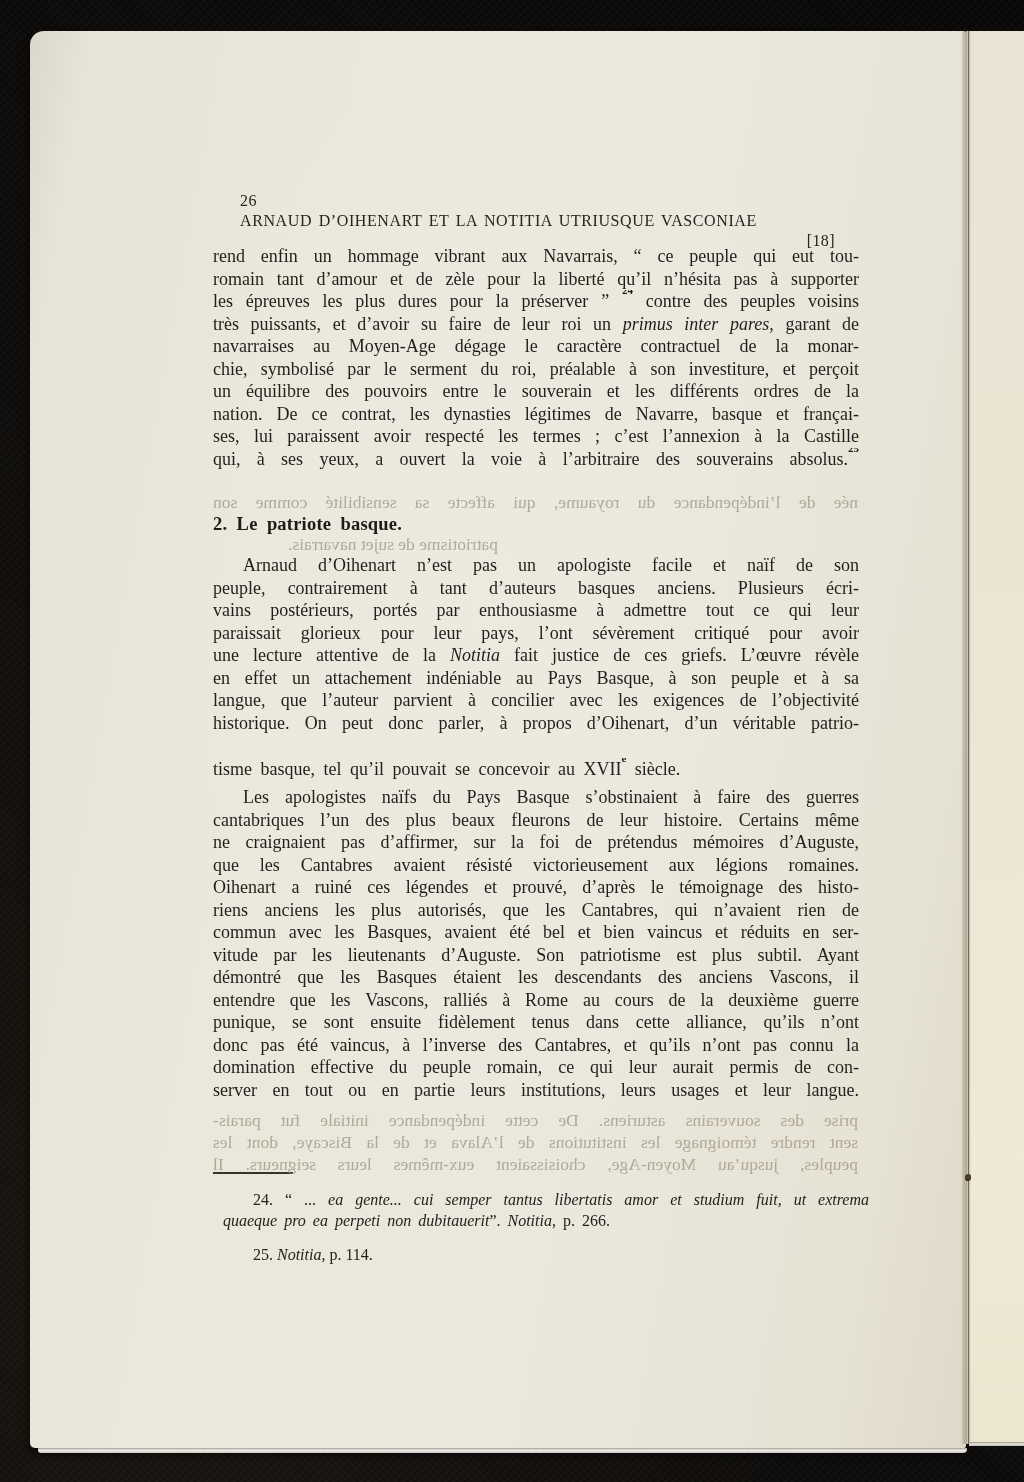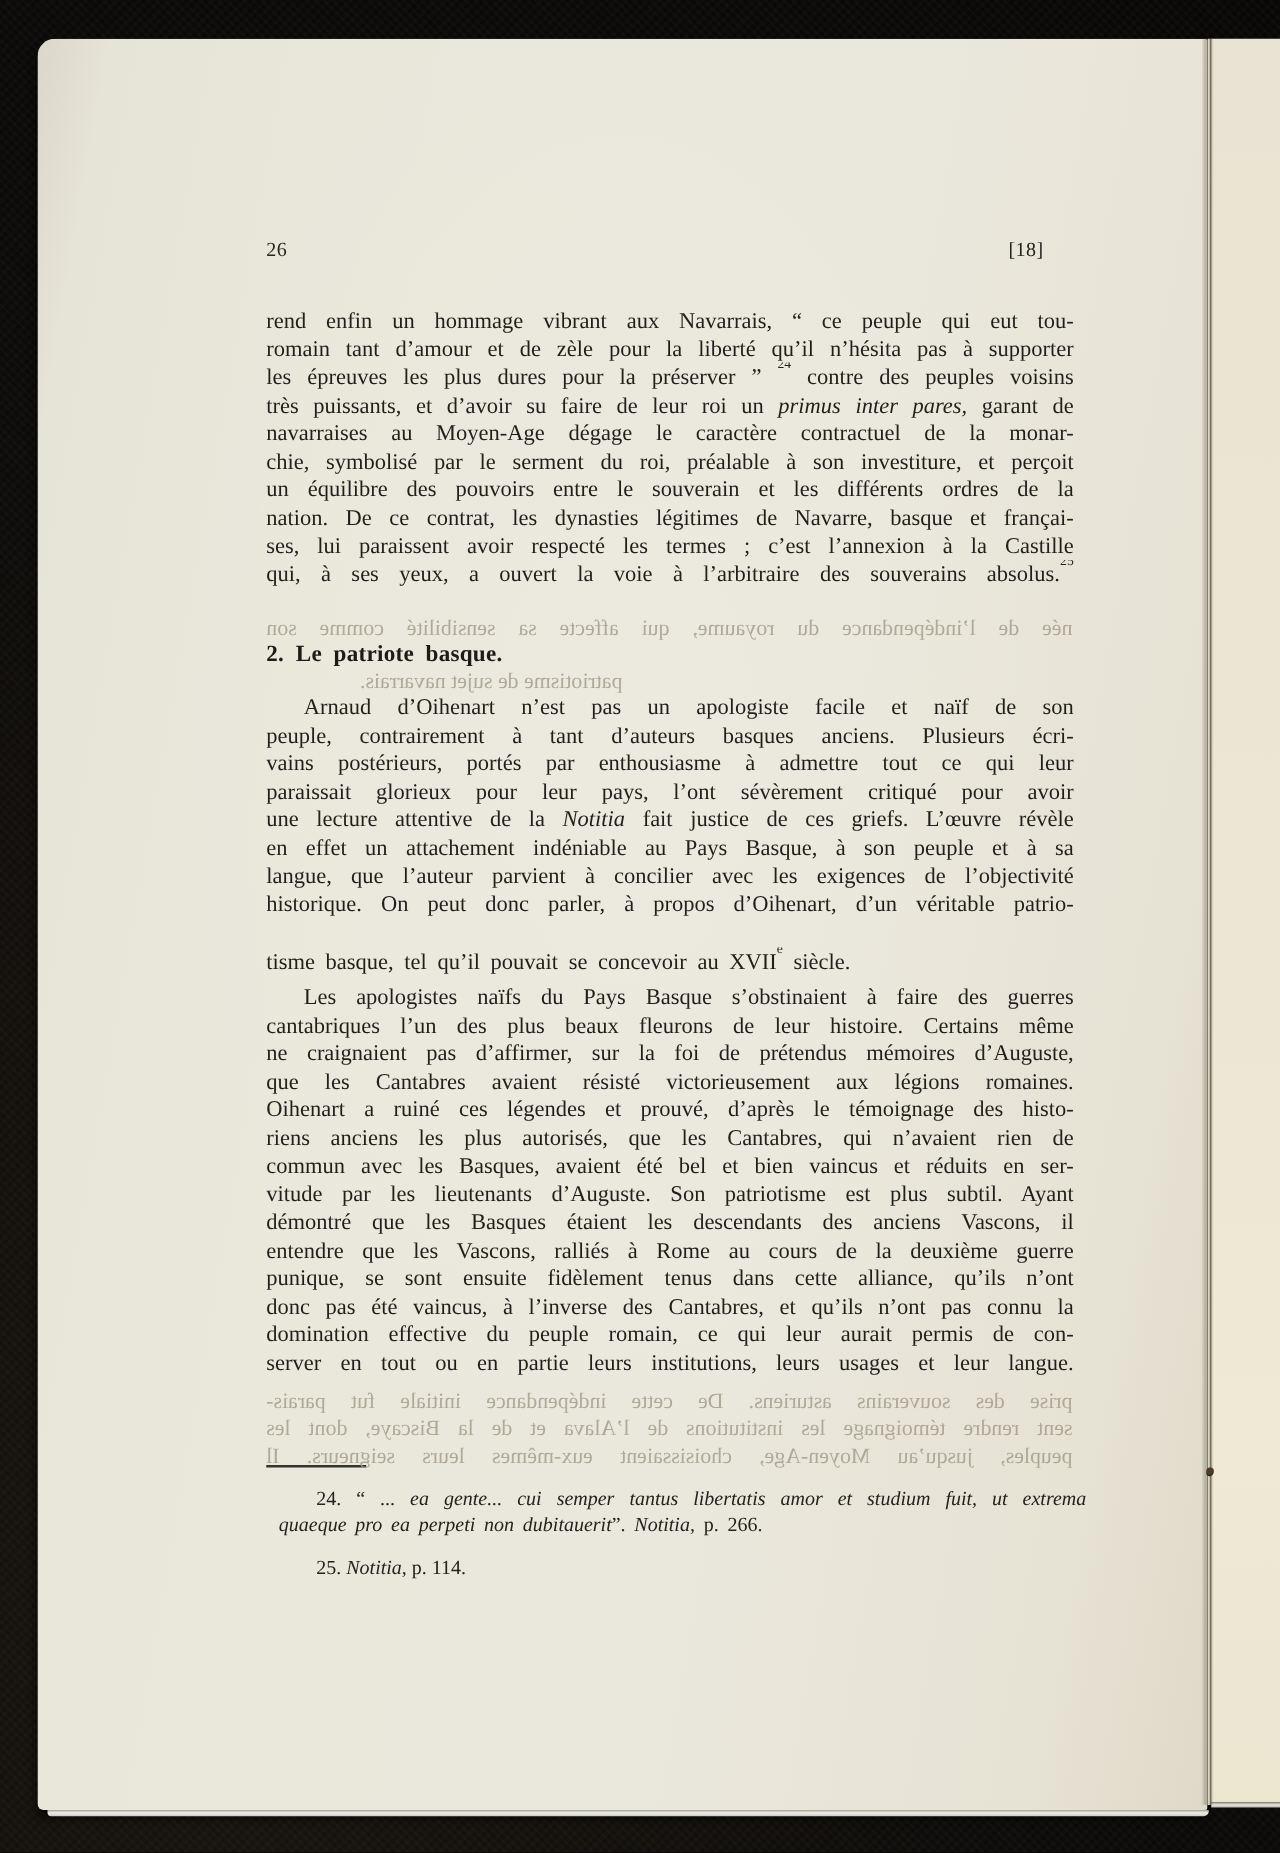--- a/index.html
+++ b/index.html
@@ -55,34 +55,34 @@
   }
   .speck{
     position:absolute;left:965px;top:1174px;width:6px;height:7px;
     background:#4d3c27;border-radius:55% 45% 60% 50%;
     box-shadow:inset 0 -1px 1px rgba(0,0,0,.45);
   }
   
   .running-header{
     position:absolute;left:183px;top:160px;width:646px;
     display:flex;align-items:baseline;
-    font-size:16px;line-height:20px;color:#26241f;letter-spacing:.4px;
+    font-size:16px;line-height:20px;color:#26241f;letter-spacing:.4px;flex-direction:column;
   }
   .running-header .title{margin-left:27px;letter-spacing:.6px;word-spacing:2px;}
   .running-header .folio{margin-left:auto;margin-right:24px;}
   .para{position:absolute;left:183px;width:646px;color:#211f1c;font-size:18px;}
   .tline{
     height:22.5px;line-height:22.5px;overflow:hidden;
     text-align:justify;text-align-last:justify;
   }
   .tline.left-last{text-align-last:left;}
   .tline.first-indent{text-indent:30px;}
   .para i{font-style:italic;}
   .para sup,.footnote sup{
-    font-size:11px;line-height:0;position:relative;top:-6px;letter-spacing:0;
+    font-size:11px;line-height:0;position:relative;top:-6px;letter-spacing:0;font-weight:bold;
   }
   .section-heading{
     position:absolute;left:183px;top:481px;
     font-size:18.5px;line-height:24px;font-weight:bold;
     word-spacing:4.5px;letter-spacing:.2px;color:#1d1b18;
   }
   .fnrule{position:absolute;left:183px;top:1141px;width:80px;height:2px;background:#35332e;}
   .footnote{position:absolute;left:193px;width:646px;font-size:16px;color:#24221e;}
   .footnote .tline{height:20.5px;line-height:20.5px;}
   
@@ -97,20 +97,21 @@
 </style>
 </head>
 <body>
 
 <div class="scene">
   <div class="page">
     <div class="stack"></div>
 
     <div class="running-header">
       <span class="num">26</span>
+      <span class="title">ARNAUD D’OIHENART ET LA NOTITIA UTRIUSQUE VASCONIAE</span>
       <span class="folio">[18]</span>
     </div>
 
     <div class="para" style="top:214px">
         <div class="tline">rend enfin un hommage vibrant aux Navarrais, “ ce peuple qui eut tou-</div>
         <div class="tline">romain tant d’amour et de zèle pour la liberté qu’il n’hésita pas à supporter</div>
         <div class="tline">les épreuves les plus dures pour la préserver ” <sup>24</sup> contre des peuples voisins</div>
         <div class="tline">très puissants, et d’avoir su faire de leur roi un <i>primus inter pares,</i> garant de</div>
         <div class="tline">navarraises au Moyen-Age dégage le caractère contractuel de la monar-</div>
         <div class="tline">chie, symbolisé par le serment du roi, préalable à son investiture, et perçoit</div>

